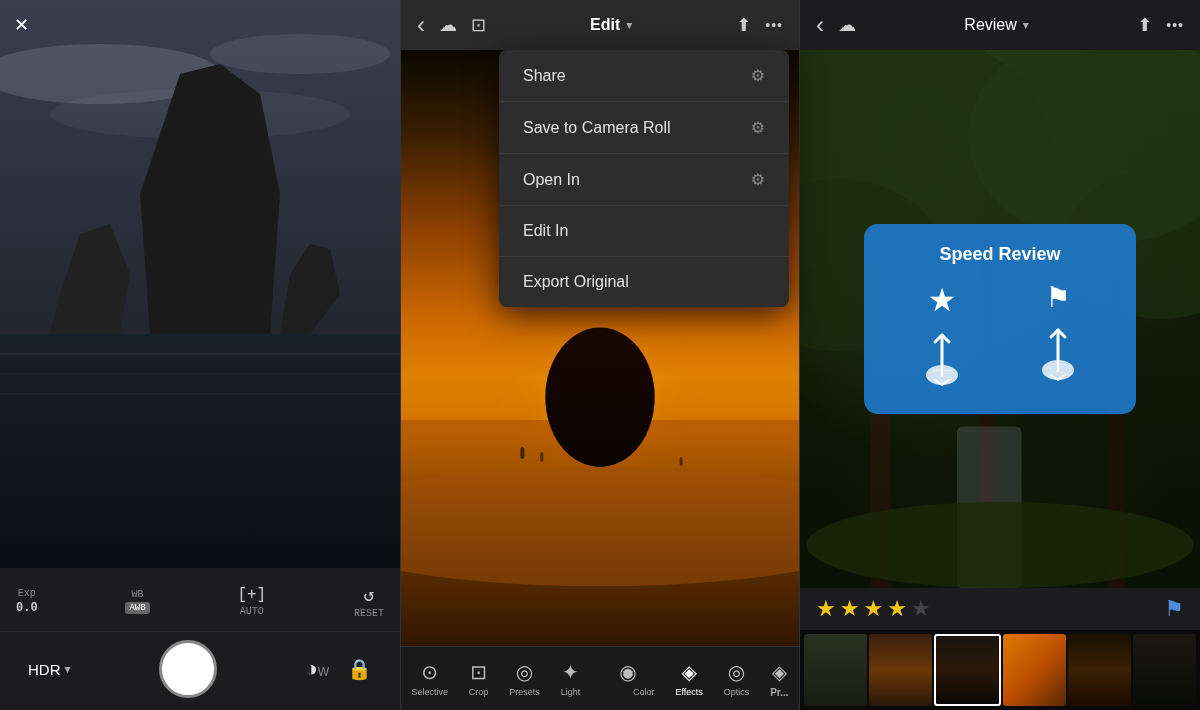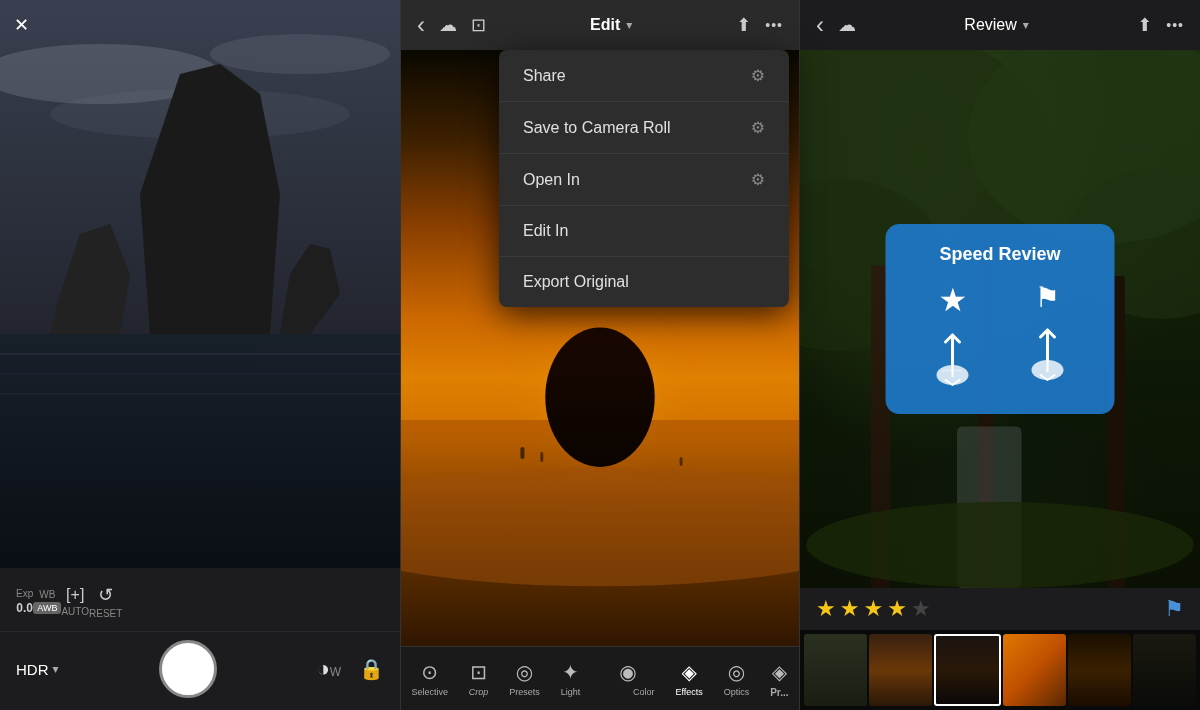--- a/index.html
+++ b/index.html
@@ -39,22 +39,23 @@
       background: none;
       border: none;
     }
     .panel1-controls {
       background: #1c1c1e;
       padding: 10px 16px 8px;
     }
     .panel1-toolbar {
       display: flex;
       align-items: center;
-      justify-content: flex-start;
+      justify-content: space-between;
       padding: 6px 0 4px;
+      font-family: Liberation Mono, monospace;
     }
     .toolbar-item {
       display: flex;
       flex-direction: column;
       align-items: center;
       color: #aaa;
       font-size: 11px;
       gap: 2px;
     }
     .toolbar-item .lbl {
@@ -68,21 +69,21 @@
     }
     .awb-badge {
       background: #666;
       color: #fff;
       font-size: 9px;
       padding: 1px 4px;
       border-radius: 3px;
     }
     .panel1-bottom {
       background: #1c1c1e;
-      padding: 8px 16px 12px;
+      padding: 8px 28px 12px;
       display: flex;
       align-items: center;
       justify-content: space-between;
       border-top: 1px solid #2a2a2a;
     }
     .hdr-btn {
       display: flex;
       align-items: center;
       gap: 4px;
       color: #fff;
@@ -225,21 +226,21 @@
     }
     
     .speed-review {
       position: absolute;
       top: 50%;
       left: 50%;
       transform: translate(-50%, -50%);
       background: rgba(30, 120, 200, 0.92);
       border-radius: 14px;
       padding: 20px 24px;
-      width: 229px;
+      width: 272px;
       text-align: center;
     }
     .speed-review-title {
       color: #fff;
       font-size: 18px;
       font-weight: 600;
       margin-bottom: 16px;
     }
     .speed-review-grid {
       display: grid;
@@ -489,21 +490,21 @@
     </svg>
   </div>
 
   <div class="panel2-bottombar">
     <div class="bottom-tool">
       <span class="icon-wrap">⊙</span>
       <span style="font-size:9px;">Selective</span>
     </div>
     <div class="bottom-tool">
       <span class="icon-wrap">⊡</span>
-      <span style="font-size:9px;font-style:italic;">Crop</span>
+      <span style="font-size:9px;">Crop</span>
     </div>
     <div class="bottom-tool">
       <span class="icon-wrap">◎</span>
       <span style="font-size:9px;">Presets</span>
     </div>
     <div class="bottom-tool">
       <span class="icon-wrap">✦</span>
       <span style="font-size:9px;">Light</span>
     </div>
     <div class="bottom-tool">

